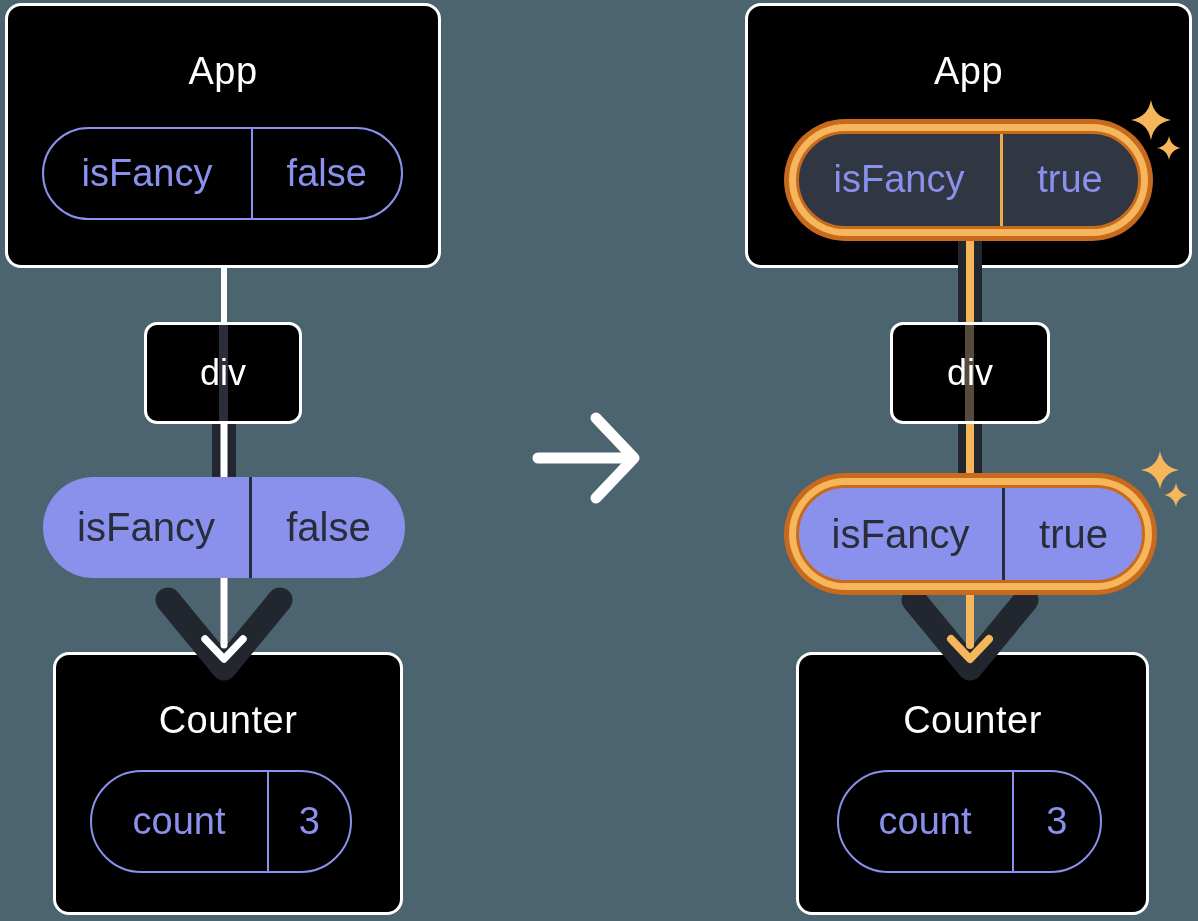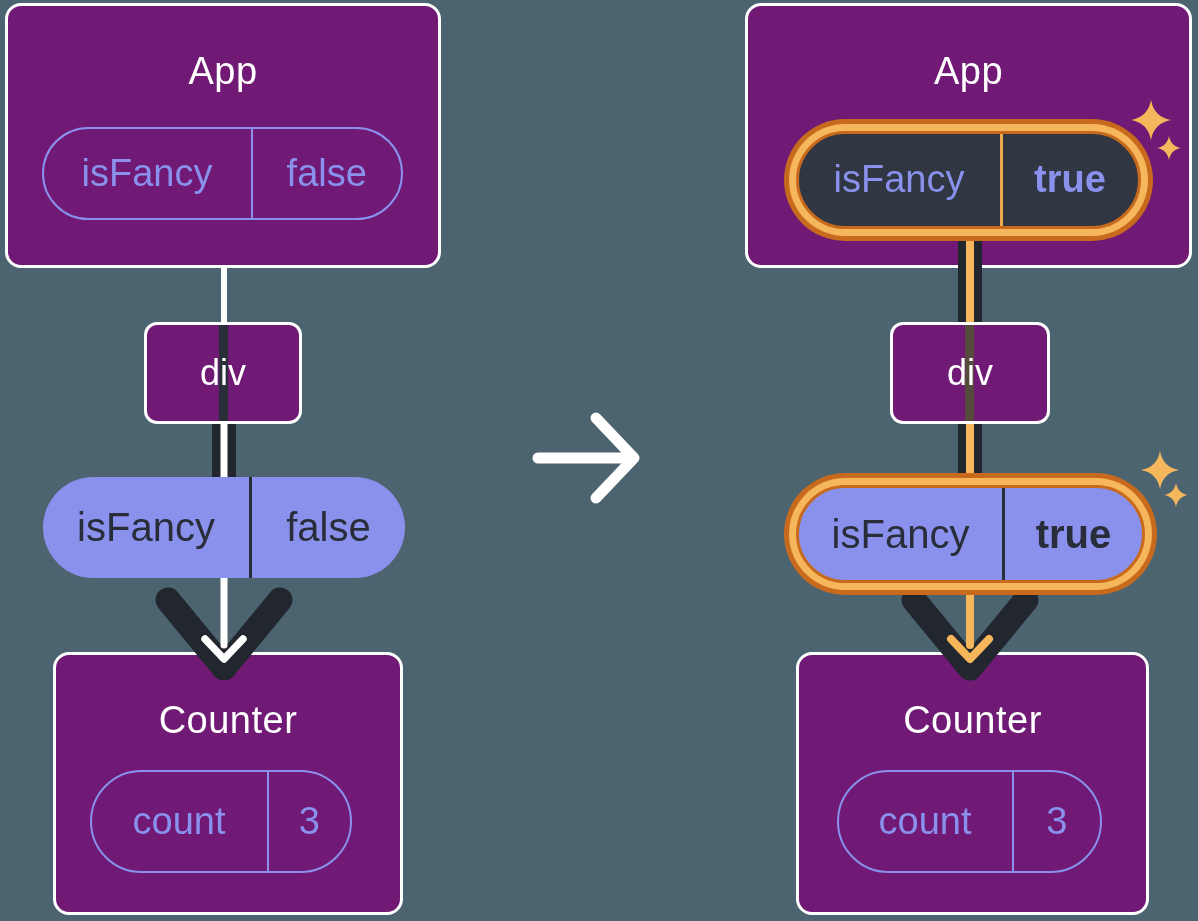--- a/index.html
+++ b/index.html
@@ -4,21 +4,21 @@
 <style>
   html,body{margin:0;padding:0;background:#4C6470;}
   .canvas{
     position:relative;width:1198px;height:921px;overflow:hidden;
     background:#4C6470;
     font-family:"Liberation Sans",sans-serif;
     -webkit-font-smoothing:antialiased;
   }
   
   .box{
-    position:absolute;background:#701a75;border:3.5px solid #FFFFFF;
+    position:absolute;background:#000000;border:3.5px solid #FFFFFF;
     border-radius:16px;box-sizing:border-box;z-index:2;
   }
   .box-title{
     position:absolute;left:0;right:0;top:40px;height:50px;
     display:flex;align-items:center;justify-content:center;
     color:#FFFFFF;font-size:38px;font-weight:500;letter-spacing:.5px;
   }
   .small-box{border-radius:13px;text-decoration:underline;}
   .small-box .label-wrap{
     position:absolute;inset:0;display:flex;align-items:center;justify-content:center;
@@ -45,21 +45,21 @@
   .ring-core{
     border:3px solid #C76A1D;border-radius:999px;height:100%;box-sizing:border-box;
     display:flex;align-items:stretch;overflow:hidden;
   }
   .ring-core.dark-fill{background:#303642;color:#8A91EC;}
   .ring-core.dark-fill .pill-divider{width:3px;background:#EFA94F;}
   .ring-core.purple-fill{background:#8A91EC;color:#282D39;}
   .ring-core.purple-fill .seg{font-size:40px;}
   .ring-core.purple-fill .pill-divider{width:3px;background:#282D39;}
   .ring.inside-box{z-index:auto;}
-  .bold-val{font-weight:700;}
+  .bold-val{font-weight:400;}
   
   .vline{position:absolute;}
   .z1{z-index:1}.z3{z-index:3}
   .vline .core{position:absolute;left:50%;transform:translateX(-50%);top:0;bottom:0;}
   .dark-line{background:#22262F;}
   .core.white{background:#FFFFFF;width:7px;}
   .core.orange{background:#F6B65B;width:8px;}
   .arrow-svg{position:absolute;z-index:3;}
   .sparkle{position:absolute;z-index:5;}
 </style>

